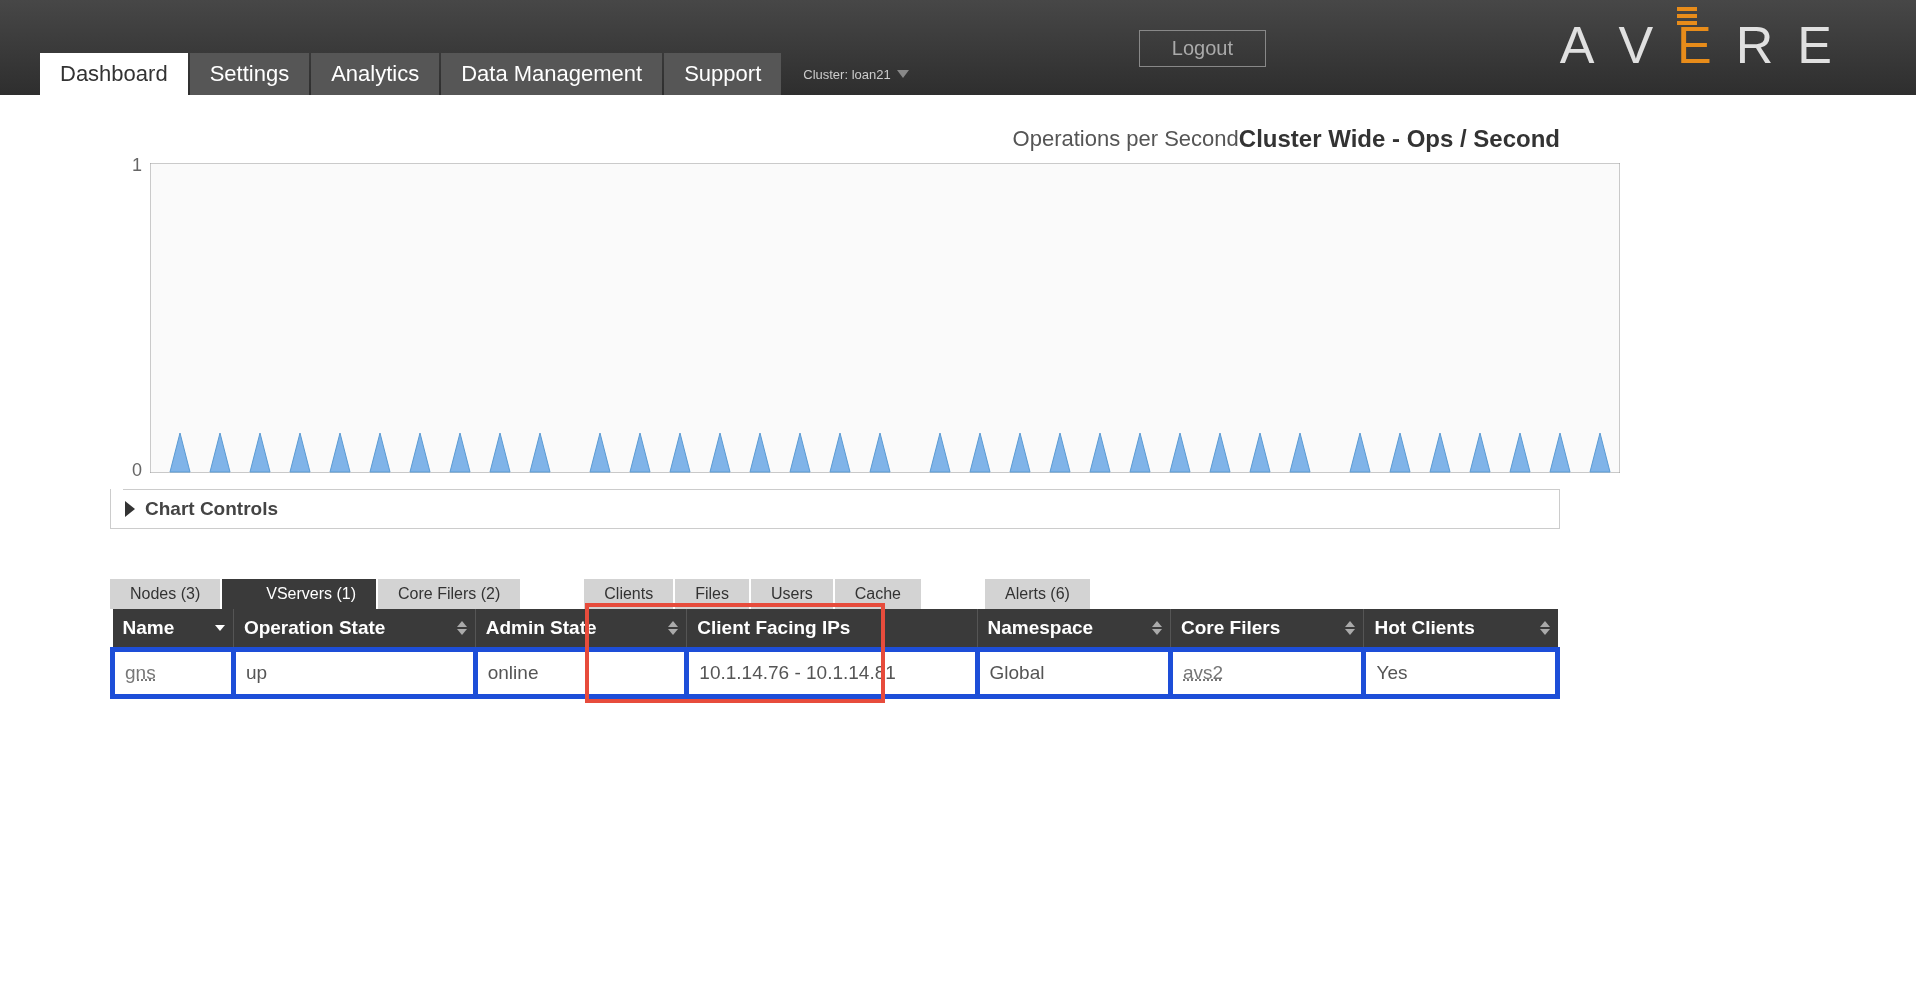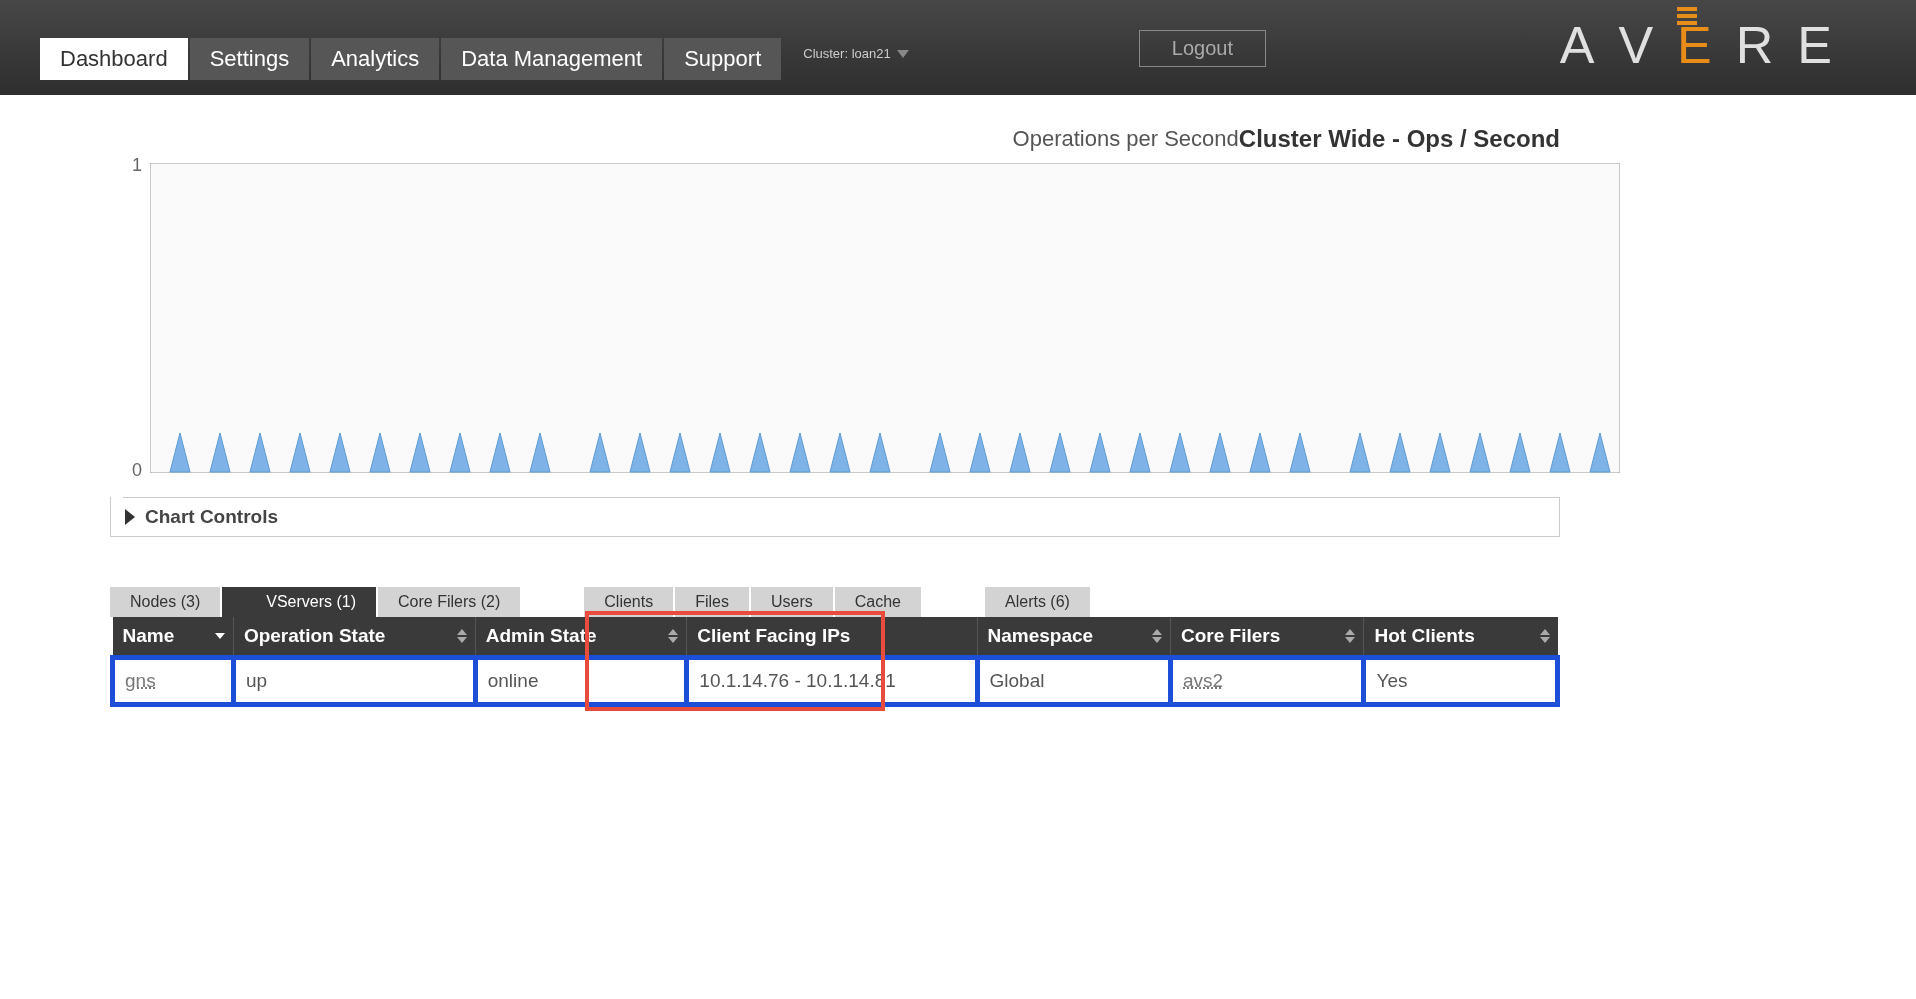--- a/index.html
+++ b/index.html
@@ -60,24 +60,24 @@
       height: 4px;
       background: #e88c1a;
     }
     .brand-e-letter {
       color: #e88c1a;
     }
 
     
     .nav-tabs {
       position: absolute;
-      bottom: 15px;
+      bottom: 0;
       left: 40px;
       display: flex;
-      align-items: flex-start;
+      align-items: center;
       gap: 2px;
     }
     .nav-tab {
       background: #565656;
       color: #fff;
       padding: 8px 20px;
       font-size: 22px;
       cursor: pointer;
       border: none;
     }
@@ -138,21 +138,21 @@
       justify-content: space-between;
       margin-left: 40px;
       margin-top: 8px;
       font-size: 18px;
       color: #444;
       padding-right: 10px;
     }
 
     .chart-controls {
       border: 1px solid #ccc;
-      margin-top: 24px;
+      margin-top: 16px;
       padding: 8px 14px;
       display: flex;
       align-items: center;
       gap: 10px;
       position: relative;
     }
     .chart-controls::before {
       content: "";
       position: absolute;
       top: -1px; left:0; width:12px; height:1px;

